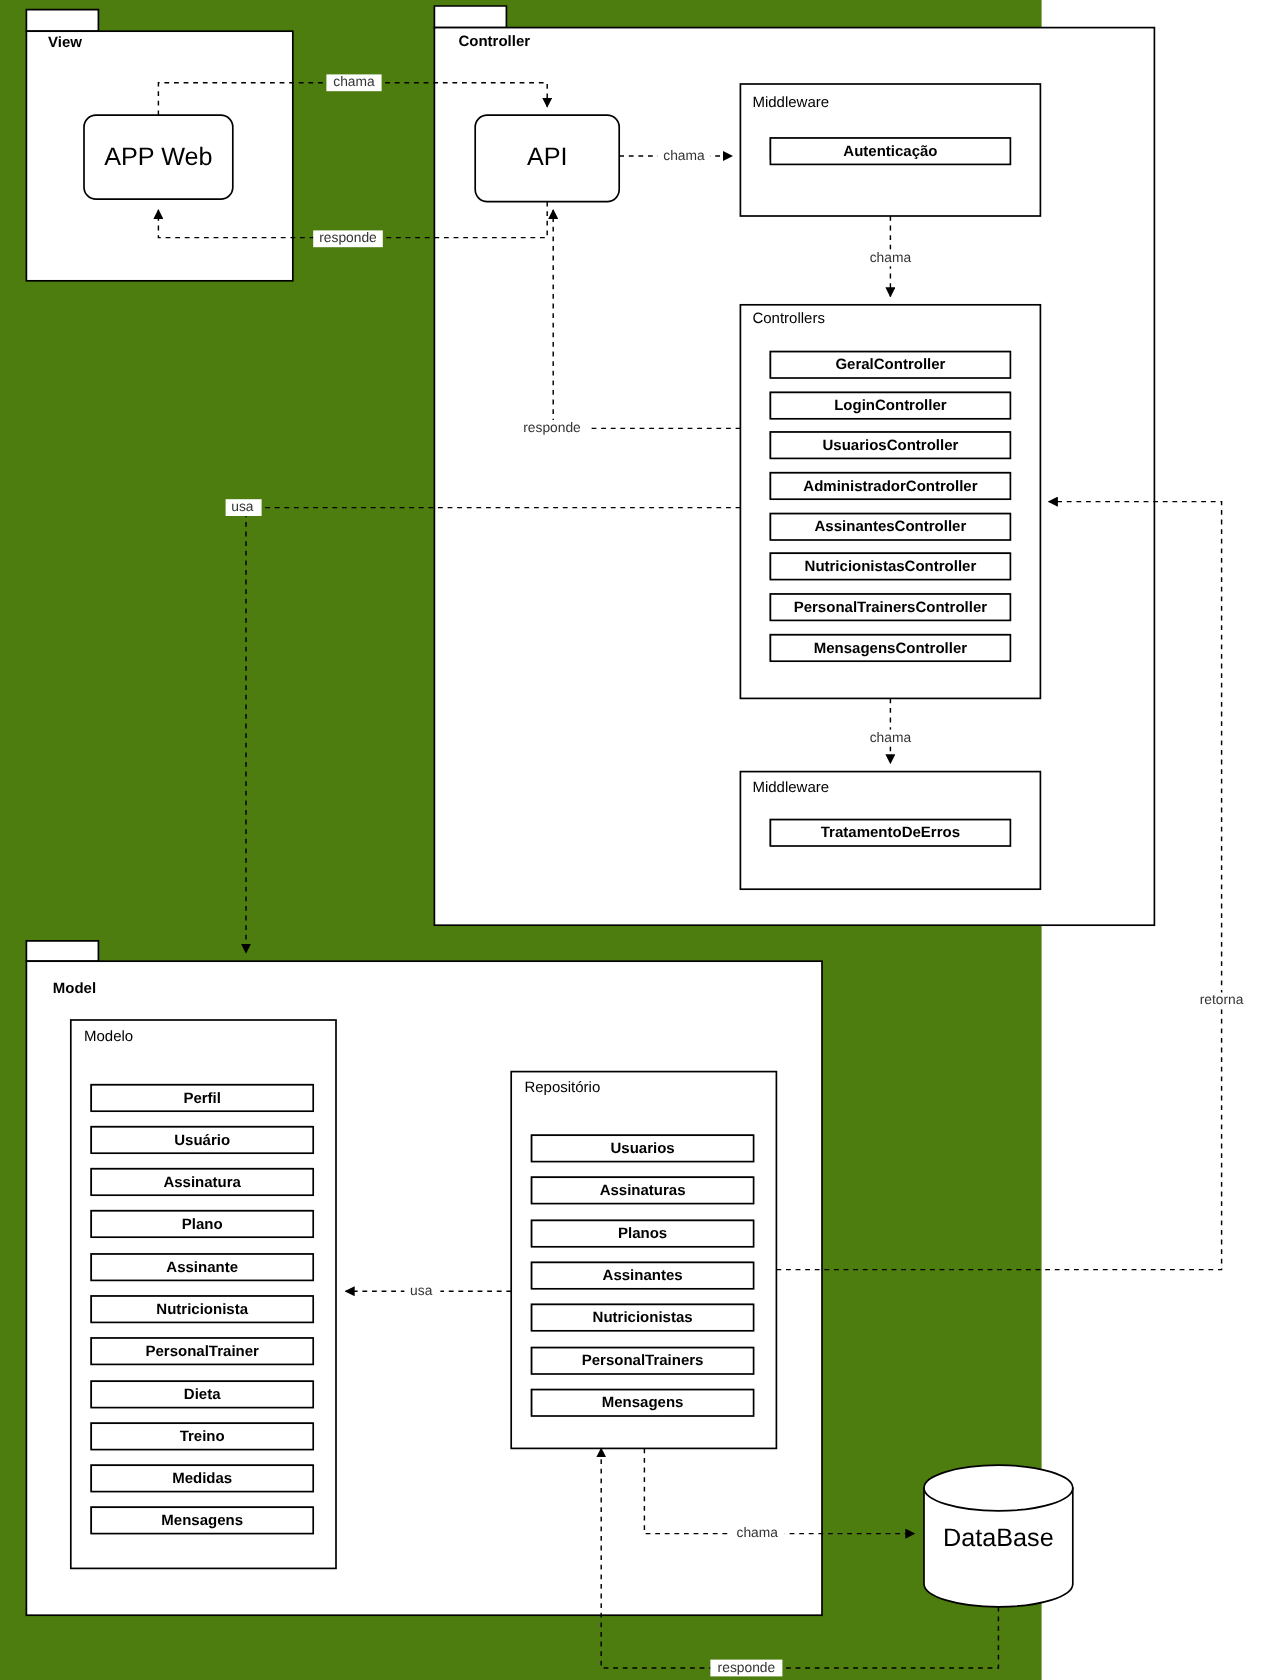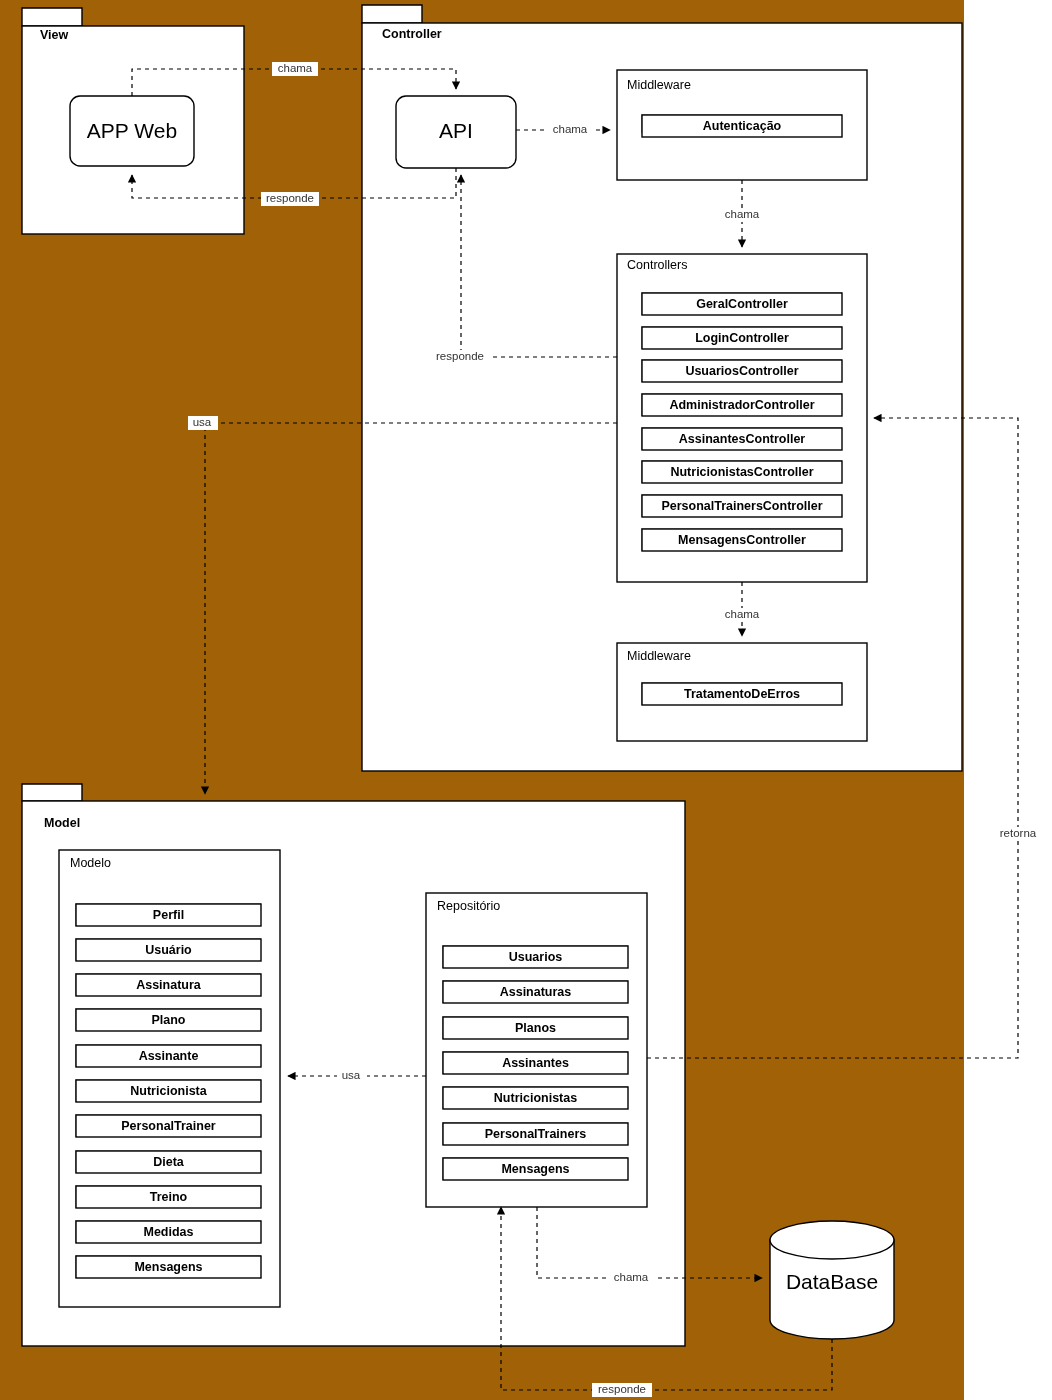--- a/index.html
+++ b/index.html
@@ -2,23 +2,23 @@
 <html><head>
 <meta charset="utf-8">
 <style>
   html, body {
     margin: 0;
     padding: 0;
     background: #ffffff;
   }
   #canvas-root {
     position: relative;
-    width: 964px;
+    width: 868px;
     height: 1400px;
-    background: #a16207;
+    background: #4d7c0f;
     font-family: "Liberation Sans", sans-serif;
     text-align: center;
   }
   svg.diagram {
     position: absolute;
     left: 0;
     top: 0;
     width: 1052px;
     height: 1400px;
     overflow: visible;

